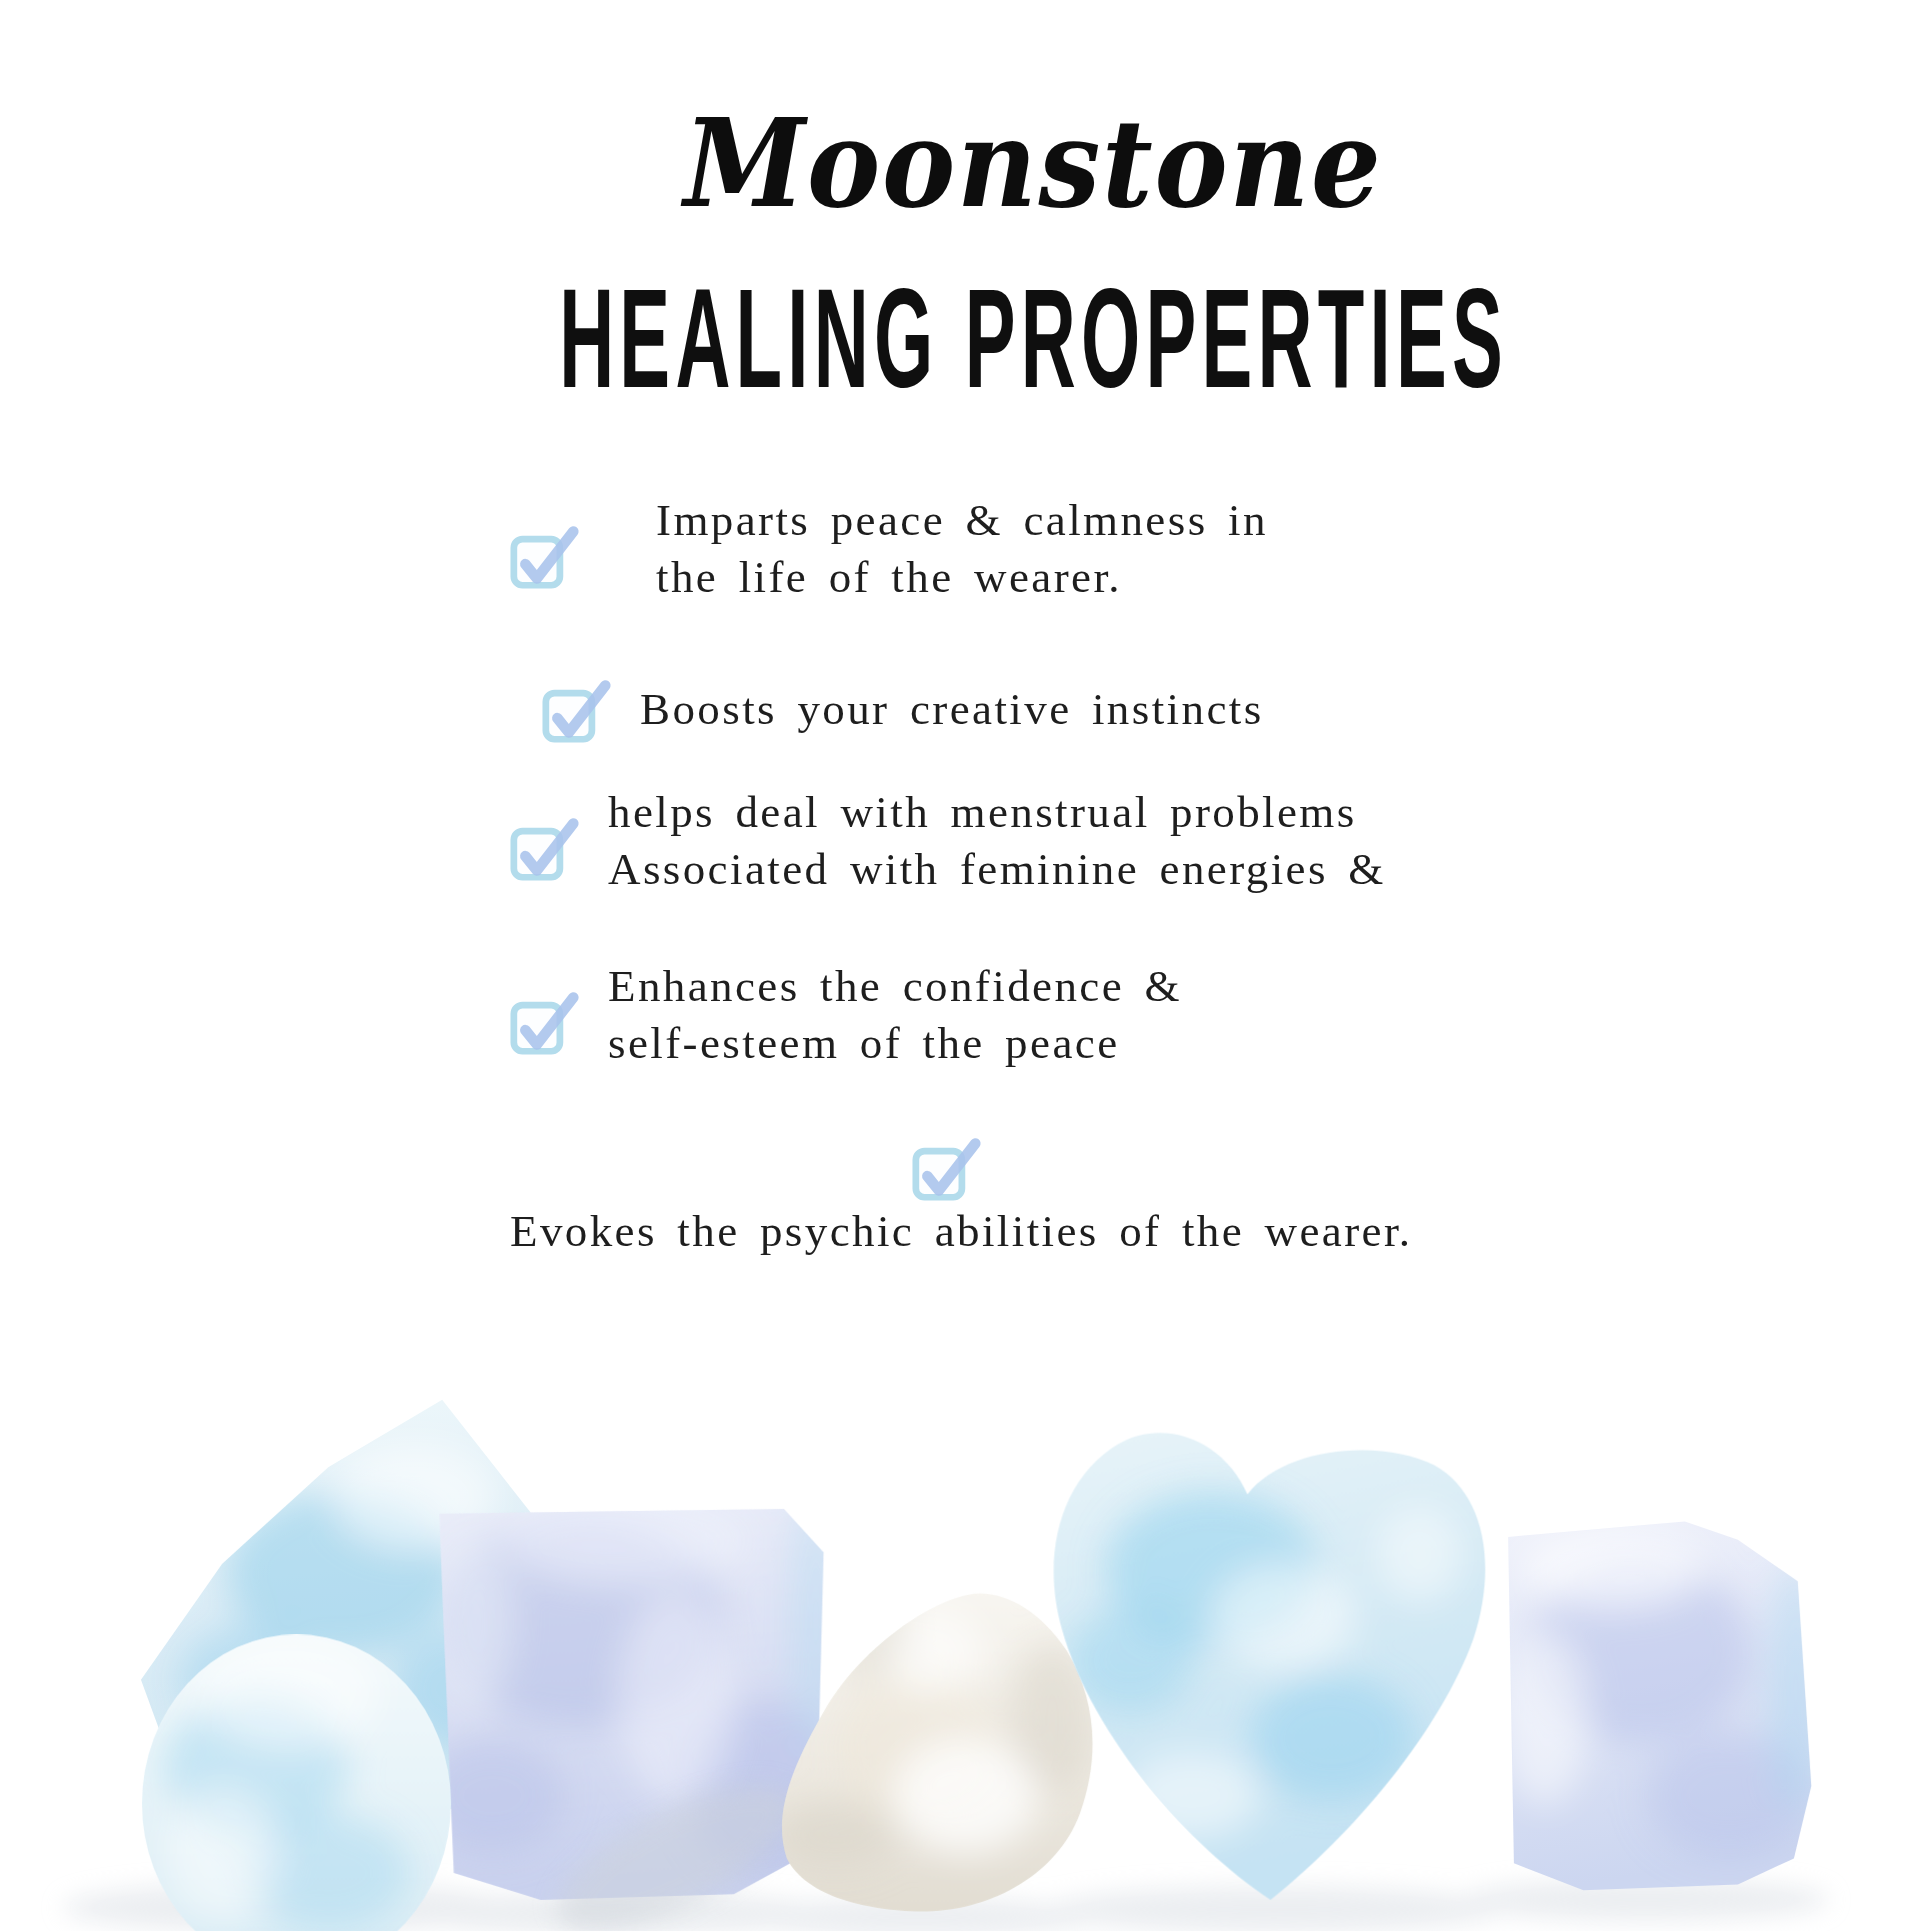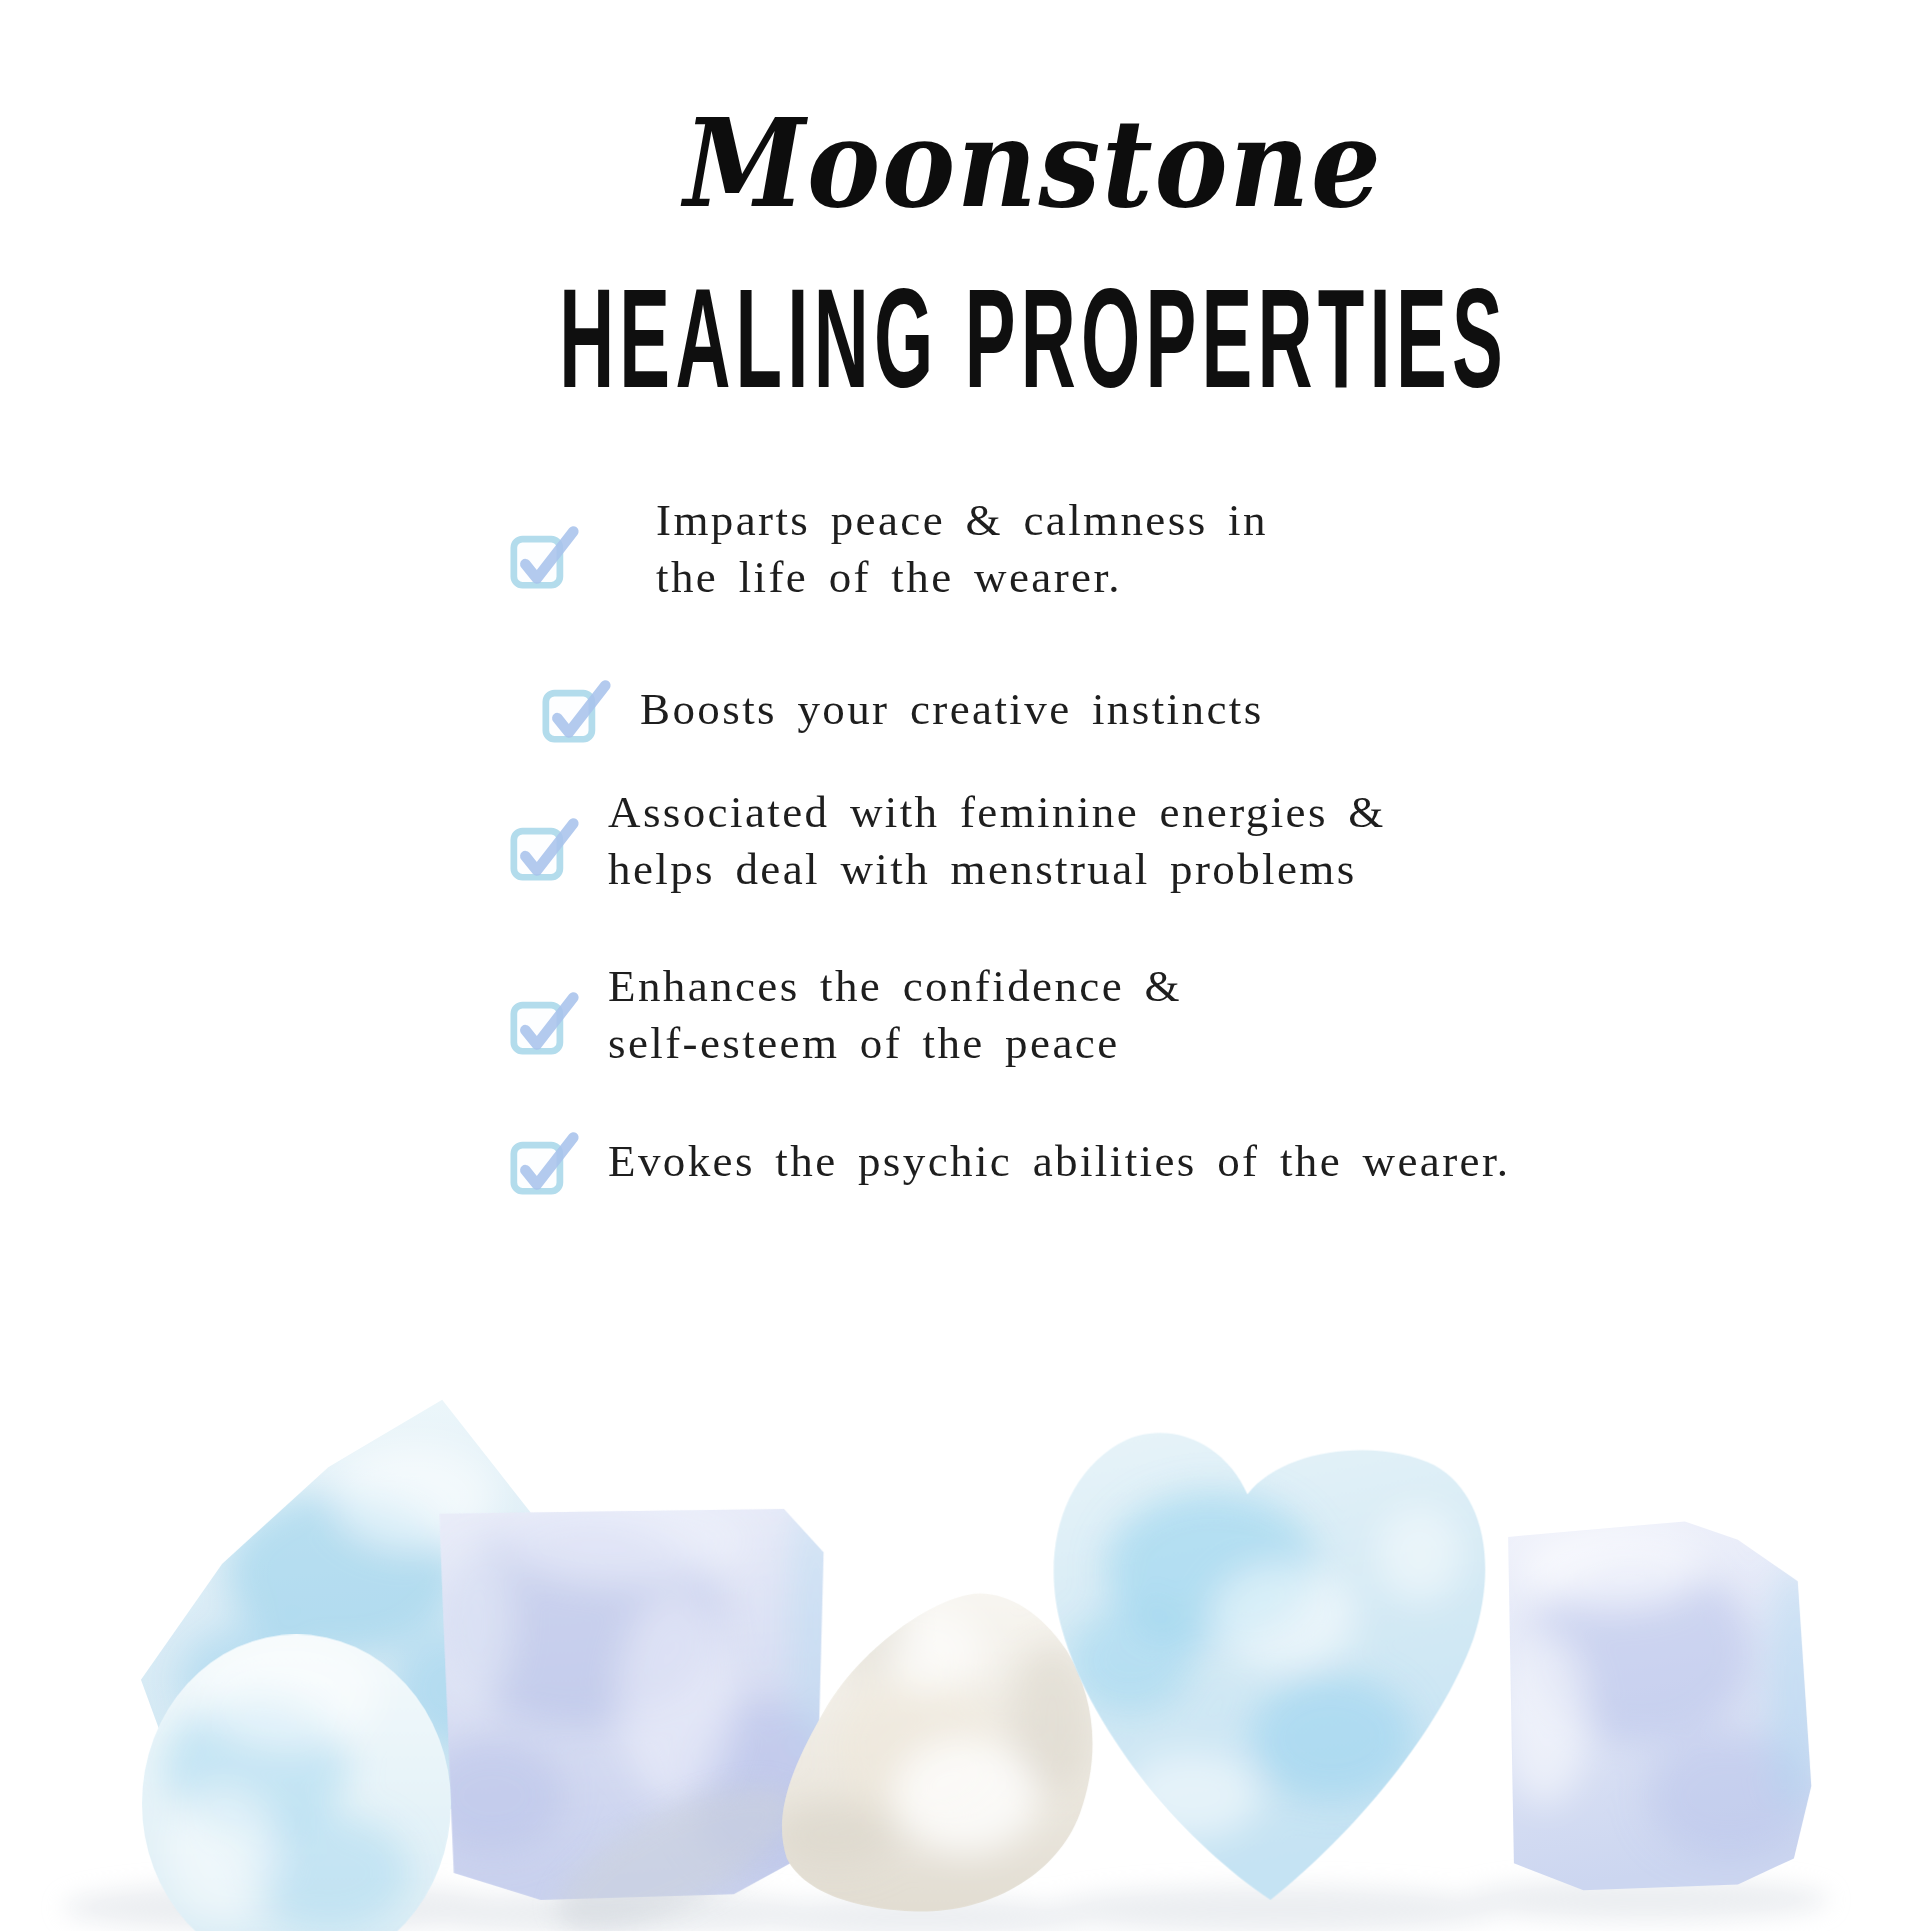--- a/index.html
+++ b/index.html
@@ -87,37 +87,37 @@
     <span></span>
   </div>
 </div>
 
 <div class="prop-row two-line" style="top:783px;">
   <svg class="prop-check" viewBox="0 0 74 74">
     <rect x="4" y="20" width="48" height="48" rx="9" fill="#fdfeff" stroke="#b3dcec" stroke-width="7"></rect>
     <path d="M 16,46 L 28,61 L 66,12" fill="none" stroke="#a9c3ec" stroke-width="11" stroke-linecap="round" stroke-linejoin="round" opacity="0.88"></path>
   </svg>
   <div class="prop-text">
+    <span>helps deal with menstrual problems</span>
     <span>Associated with feminine energies &amp;</span>
-    <span>helps deal with menstrual problems</span>
   </div>
 </div>
 
 <div class="prop-row two-line" style="top:957px;">
   <svg class="prop-check" viewBox="0 0 74 74">
     <rect x="4" y="20" width="48" height="48" rx="9" fill="#fdfeff" stroke="#b3dcec" stroke-width="7"></rect>
     <path d="M 16,46 L 28,61 L 66,12" fill="none" stroke="#a9c3ec" stroke-width="11" stroke-linecap="round" stroke-linejoin="round" opacity="0.88"></path>
   </svg>
   <div class="prop-text">
     <span>Enhances the confidence &amp;</span>
     <span>self-esteem of the peace</span>
   </div>
 </div>
 
-<div class="prop-row one-line" style="top:1132px;">
+<div class="prop-row one-line" style="top:1132px;flex-direction:column;">
   <svg class="prop-check" viewBox="0 0 74 74">
     <rect x="4" y="20" width="48" height="48" rx="9" fill="#fdfeff" stroke="#b3dcec" stroke-width="7"></rect>
     <path d="M 16,46 L 28,61 L 66,12" fill="none" stroke="#a9c3ec" stroke-width="11" stroke-linecap="round" stroke-linejoin="round" opacity="0.88"></path>
   </svg>
   <div class="prop-text">
     <span>Evokes the psychic abilities of the wearer.</span>
     <span></span>
   </div>
 </div>
 

